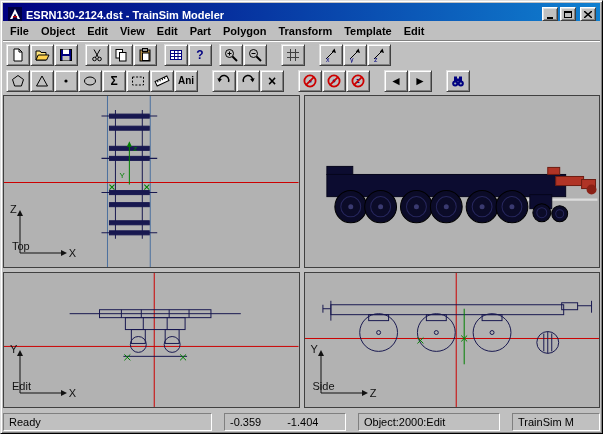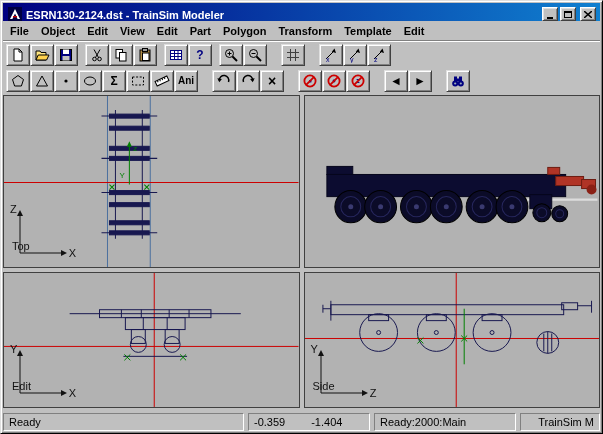--- a/index.html
+++ b/index.html
@@ -41,27 +41,27 @@
   .vp-front{grid-area:3/1/4/2;} .vp-side{grid-area:3/3/4/4;}
   .vsplit{grid-area:1/2/4/3;background:#c0c0c0;}
   .hsplit{grid-area:2/1/3/4;background:#c0c0c0;}
   .scene{position:absolute;left:0;top:0;width:100%;height:100%;}
   .axis{position:absolute;left:6px;bottom:4px;width:66px;height:58px;font-size:11px;color:#111;}
   .axis svg{position:absolute;left:0;top:0;}
   .ax-v{position:absolute;left:0;top:-2px;}
   .ax-name{position:absolute;left:2px;bottom:11px;}
   .ax-h{position:absolute;right:0;bottom:4px;}
   
-  .statusbar{height:22px;flex:0 0 22px;display:flex;align-items:flex-end;gap:4px;padding-top:18px;}
+  .statusbar{height:22px;flex:0 0 22px;display:flex;align-items:flex-end;gap:12px;padding-top:18px;}
   .spanel{height:18px;border:1px solid;border-color:#808080 #fff #fff #808080;
     padding:2px 5px;white-space:nowrap;overflow:hidden;background:#c0c0c0;}
   .sp-msg{flex:1;}
   .sp-coords{width:122px;display:flex;gap:26px;}
   .sp-obj{width:142px;}
-  .sp-app{width:80px;text-align:right;}
+  .sp-app{width:88px;}
 </style>
 </head>
 <body>
 
 <div class="window">
 
   <div class="titlebar">
     <span class="appicon">
       <svg width="14" height="14" viewBox="0 0 14 14">
           <rect x="0" y="0" width="14" height="14" fill="#000040"></rect>
@@ -473,17 +473,17 @@
     </div>
 
   </div>
 
   <div class="statusbar">
     <div class="spanel sp-msg">Ready</div>
     <div class="spanel sp-coords">
       <span>-0.359</span>
       <span>-1.404</span>
     </div>
-    <div class="spanel sp-obj">Ready:2000:Main</div>
+    <div class="spanel sp-obj">Object:2000:Edit</div>
     <div class="spanel sp-app">TrainSim M</div>
   </div>
 
 </div>
 
 </body></html>

